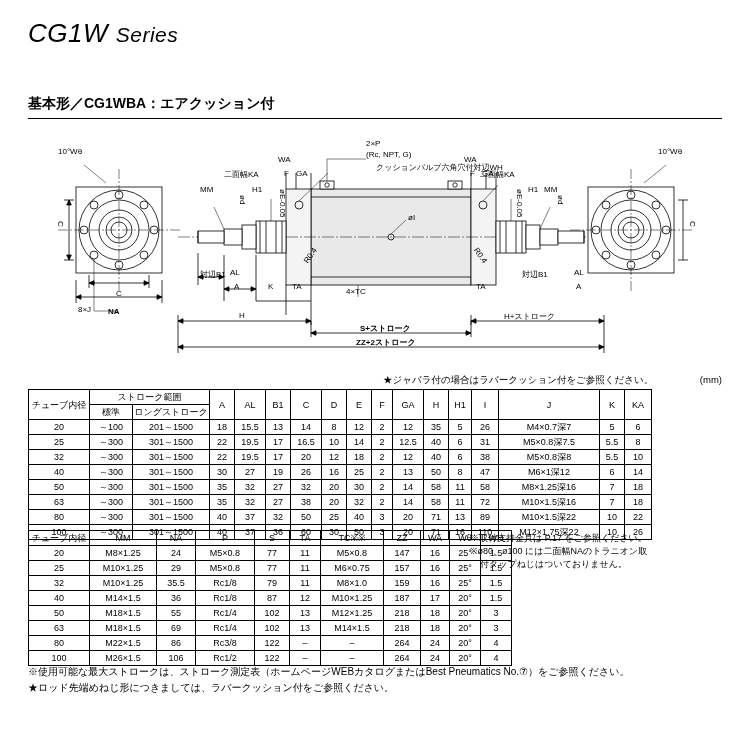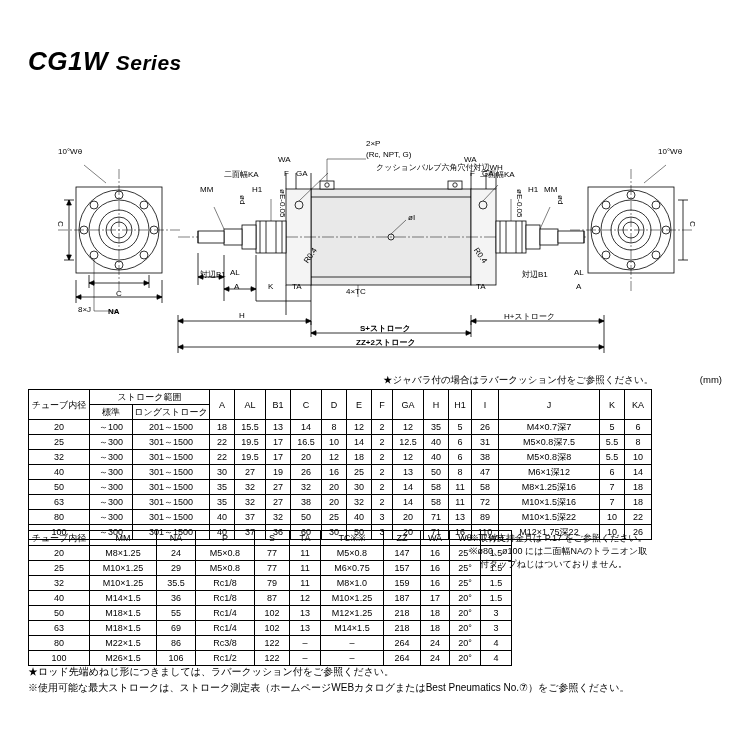--- a/index.html
+++ b/index.html
@@ -9,23 +9,22 @@
     font-family:"Liberation Sans", sans-serif;
     color:#000;
     position:relative;
     overflow:hidden;
   }
   .page{position:relative;width:750px;height:751px;}
 
   
   .title{
     position:absolute;left:28px;top:18px;
-    font-size:26px;font-weight:bold;font-style:italic;
+    font-size:26px;font-weight:normal;font-style:italic;
     letter-spacing:0.5px;
-    margin-top:28px;
   }
   .title .ser{font-size:21px;}
 
   .subtitle-wrap{
     position:absolute;left:28px;top:95px;width:694px;
   }
   .subtitle{
     font-size:14px;font-weight:bold;
     padding-bottom:5px;
   }
@@ -93,20 +92,24 @@
 </head>
 <body>
 
 <div class="page">
 
   <div class="title">
     <span>CG1W</span>
     <span class="ser">Series</span>
   </div>
 
+  <div class="subtitle-wrap">
+    <div class="subtitle">基本形／CG1WBA：エアクッション付</div>
+    <div class="subtitle-rule"></div>
+  </div>
 
   <div class="drawing">
     <svg class="dwg-svg" width="694" height="245" viewBox="0 0 694 245">
       <g stroke="#000" fill="none" stroke-width="0.8">
 
         <rect x="48" y="62" width="86" height="86"></rect>
         <circle cx="91" cy="105" r="40"></circle>
         <circle cx="91" cy="105" r="30"></circle>
         <circle cx="91" cy="105" r="20"></circle>
         <circle cx="91" cy="105" r="13"></circle>
@@ -639,17 +642,17 @@
       </tbody>
   </table>
 
   <div class="side-notes">
     <div>※取付支持金具は P.17 をご参照ください。</div>
     <div>※ø80、ø100 には二面幅NAのトラニオン取</div>
     <div class="ind">付タップねじはついておりません。</div>
   </div>
 
   <div class="bottom-notes">
+    <div>※使用可能な最大ストロークは、ストローク測定表（ホームページWEBカタログまたはBest Pneumatics No.⑦）をご参照ください。</div>
     <div>★ロッド先端めねじ形につきましては、ラバークッション付をご参照ください。</div>
-    <div>※使用可能な最大ストロークは、ストローク測定表（ホームページWEBカタログまたはBest Pneumatics No.⑦）をご参照ください。</div>
   </div>
 
 </div>
 
 </body></html>

